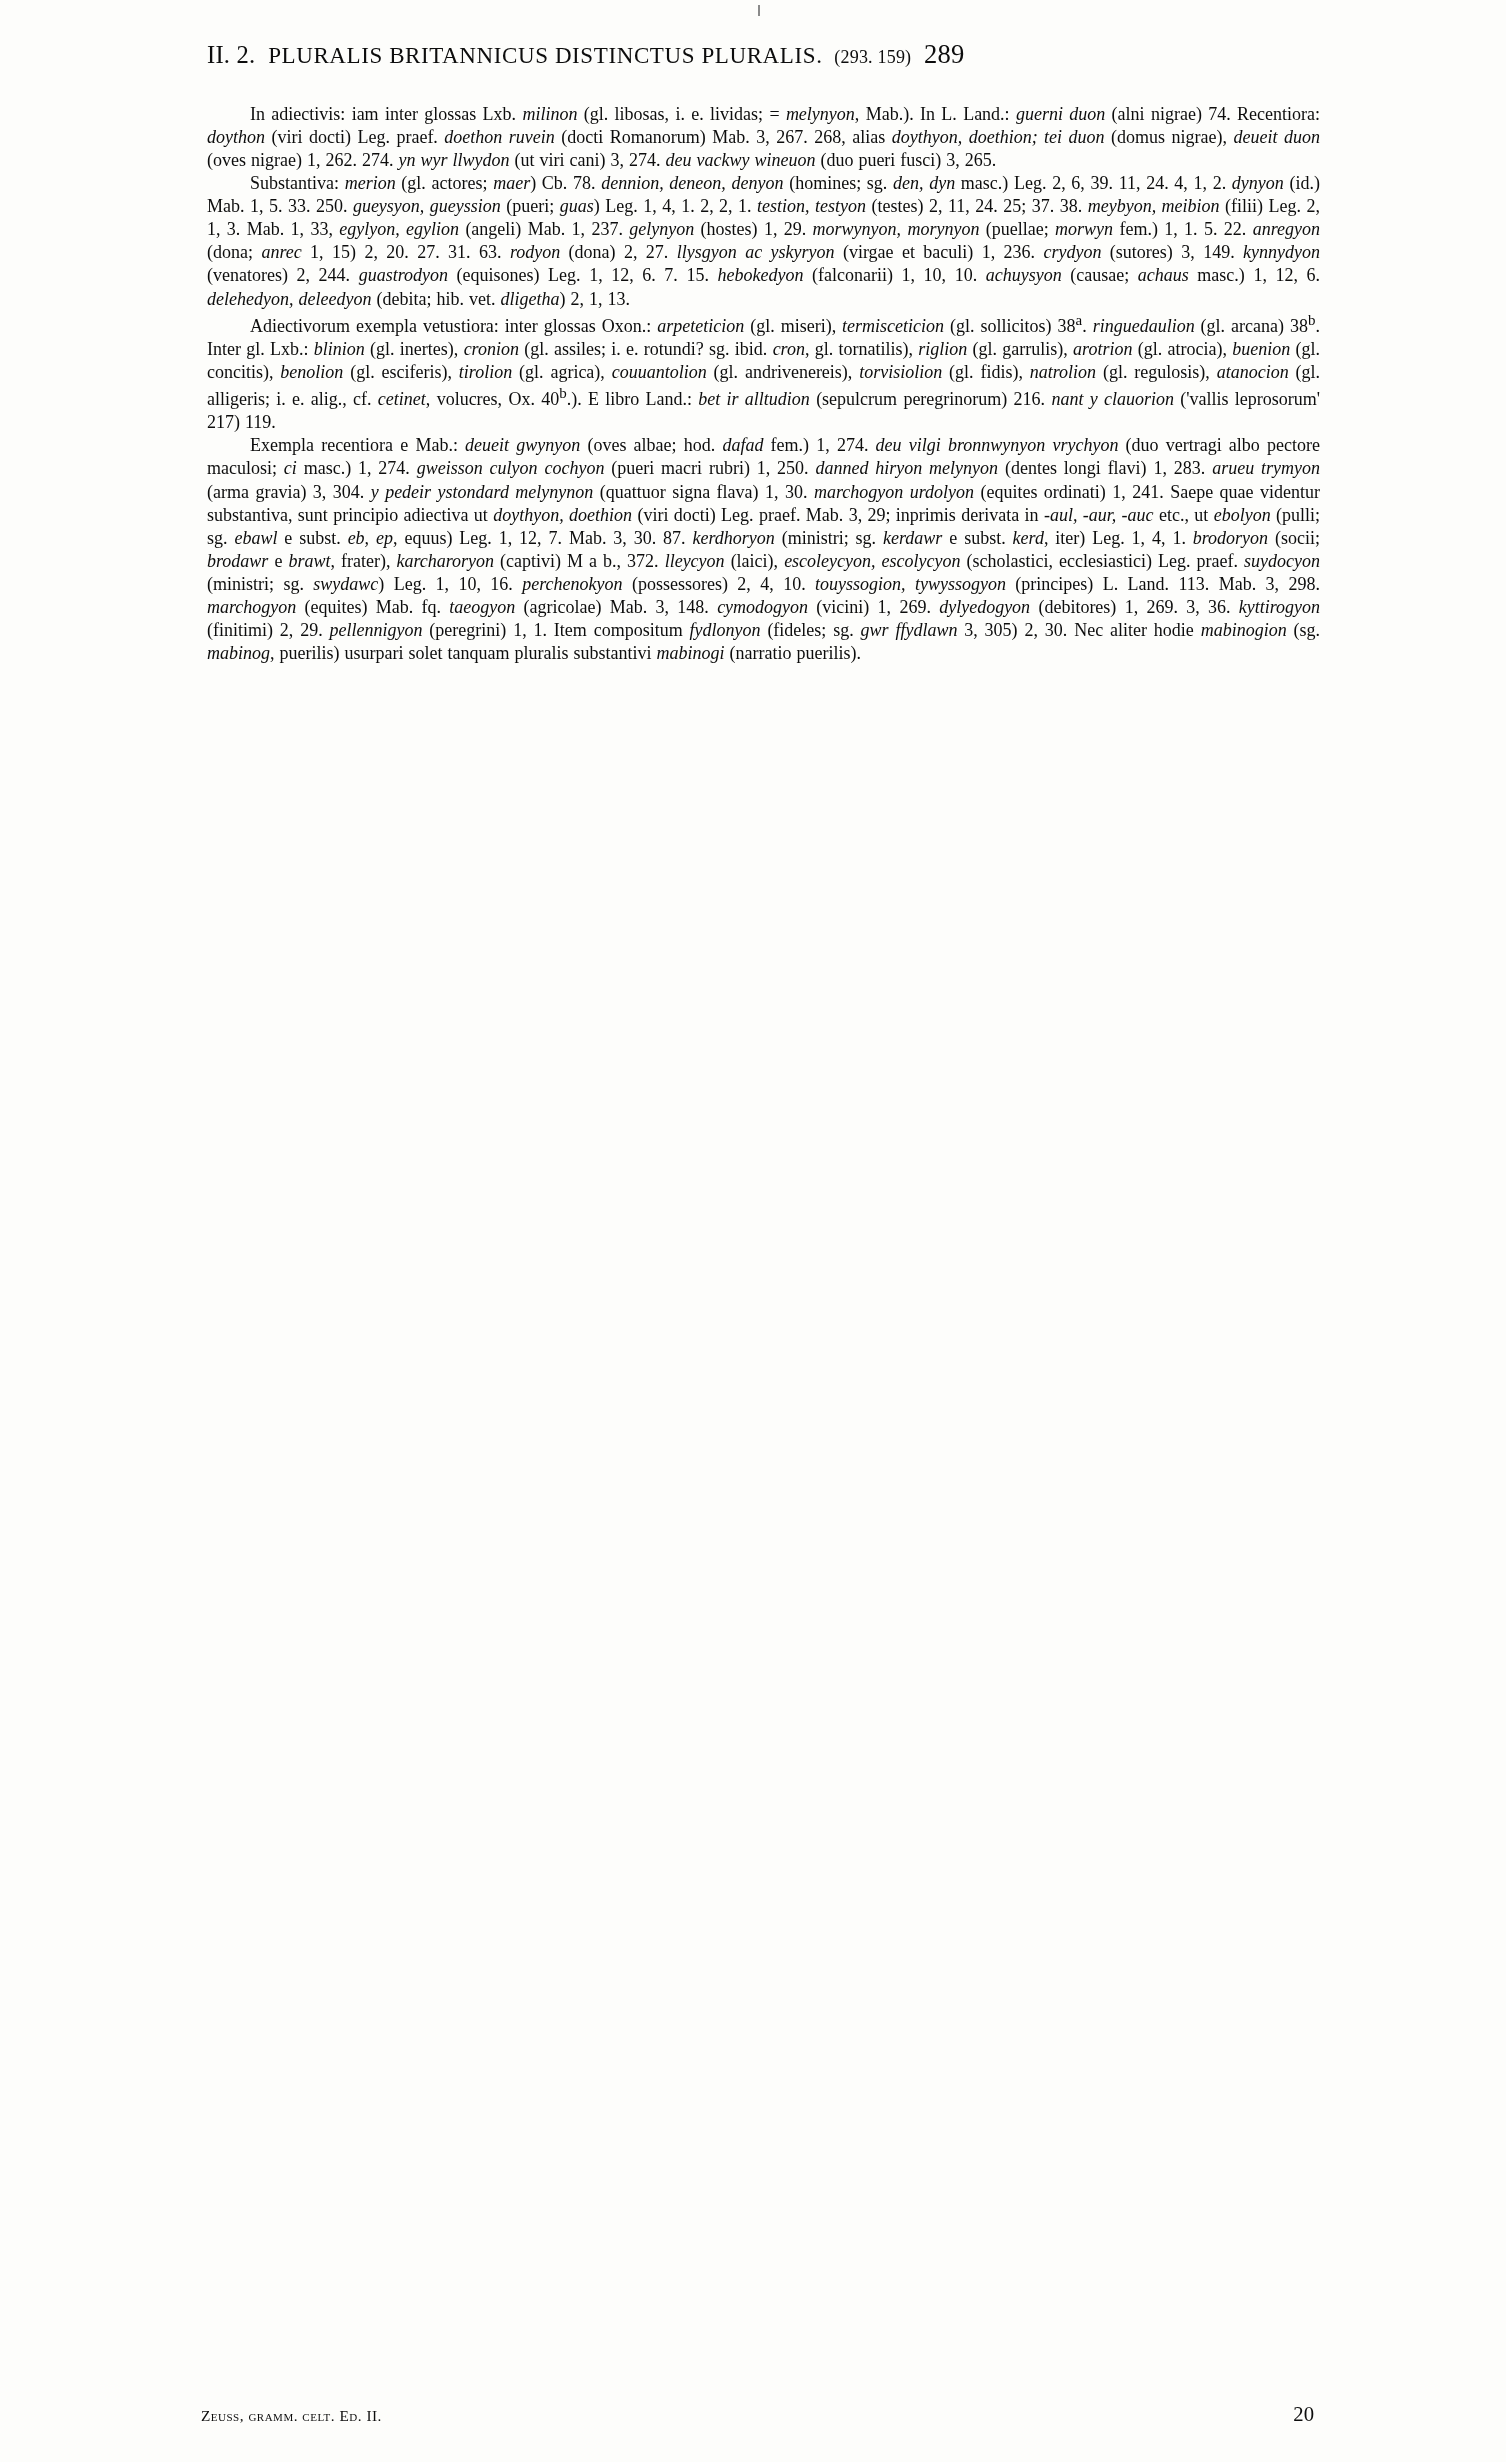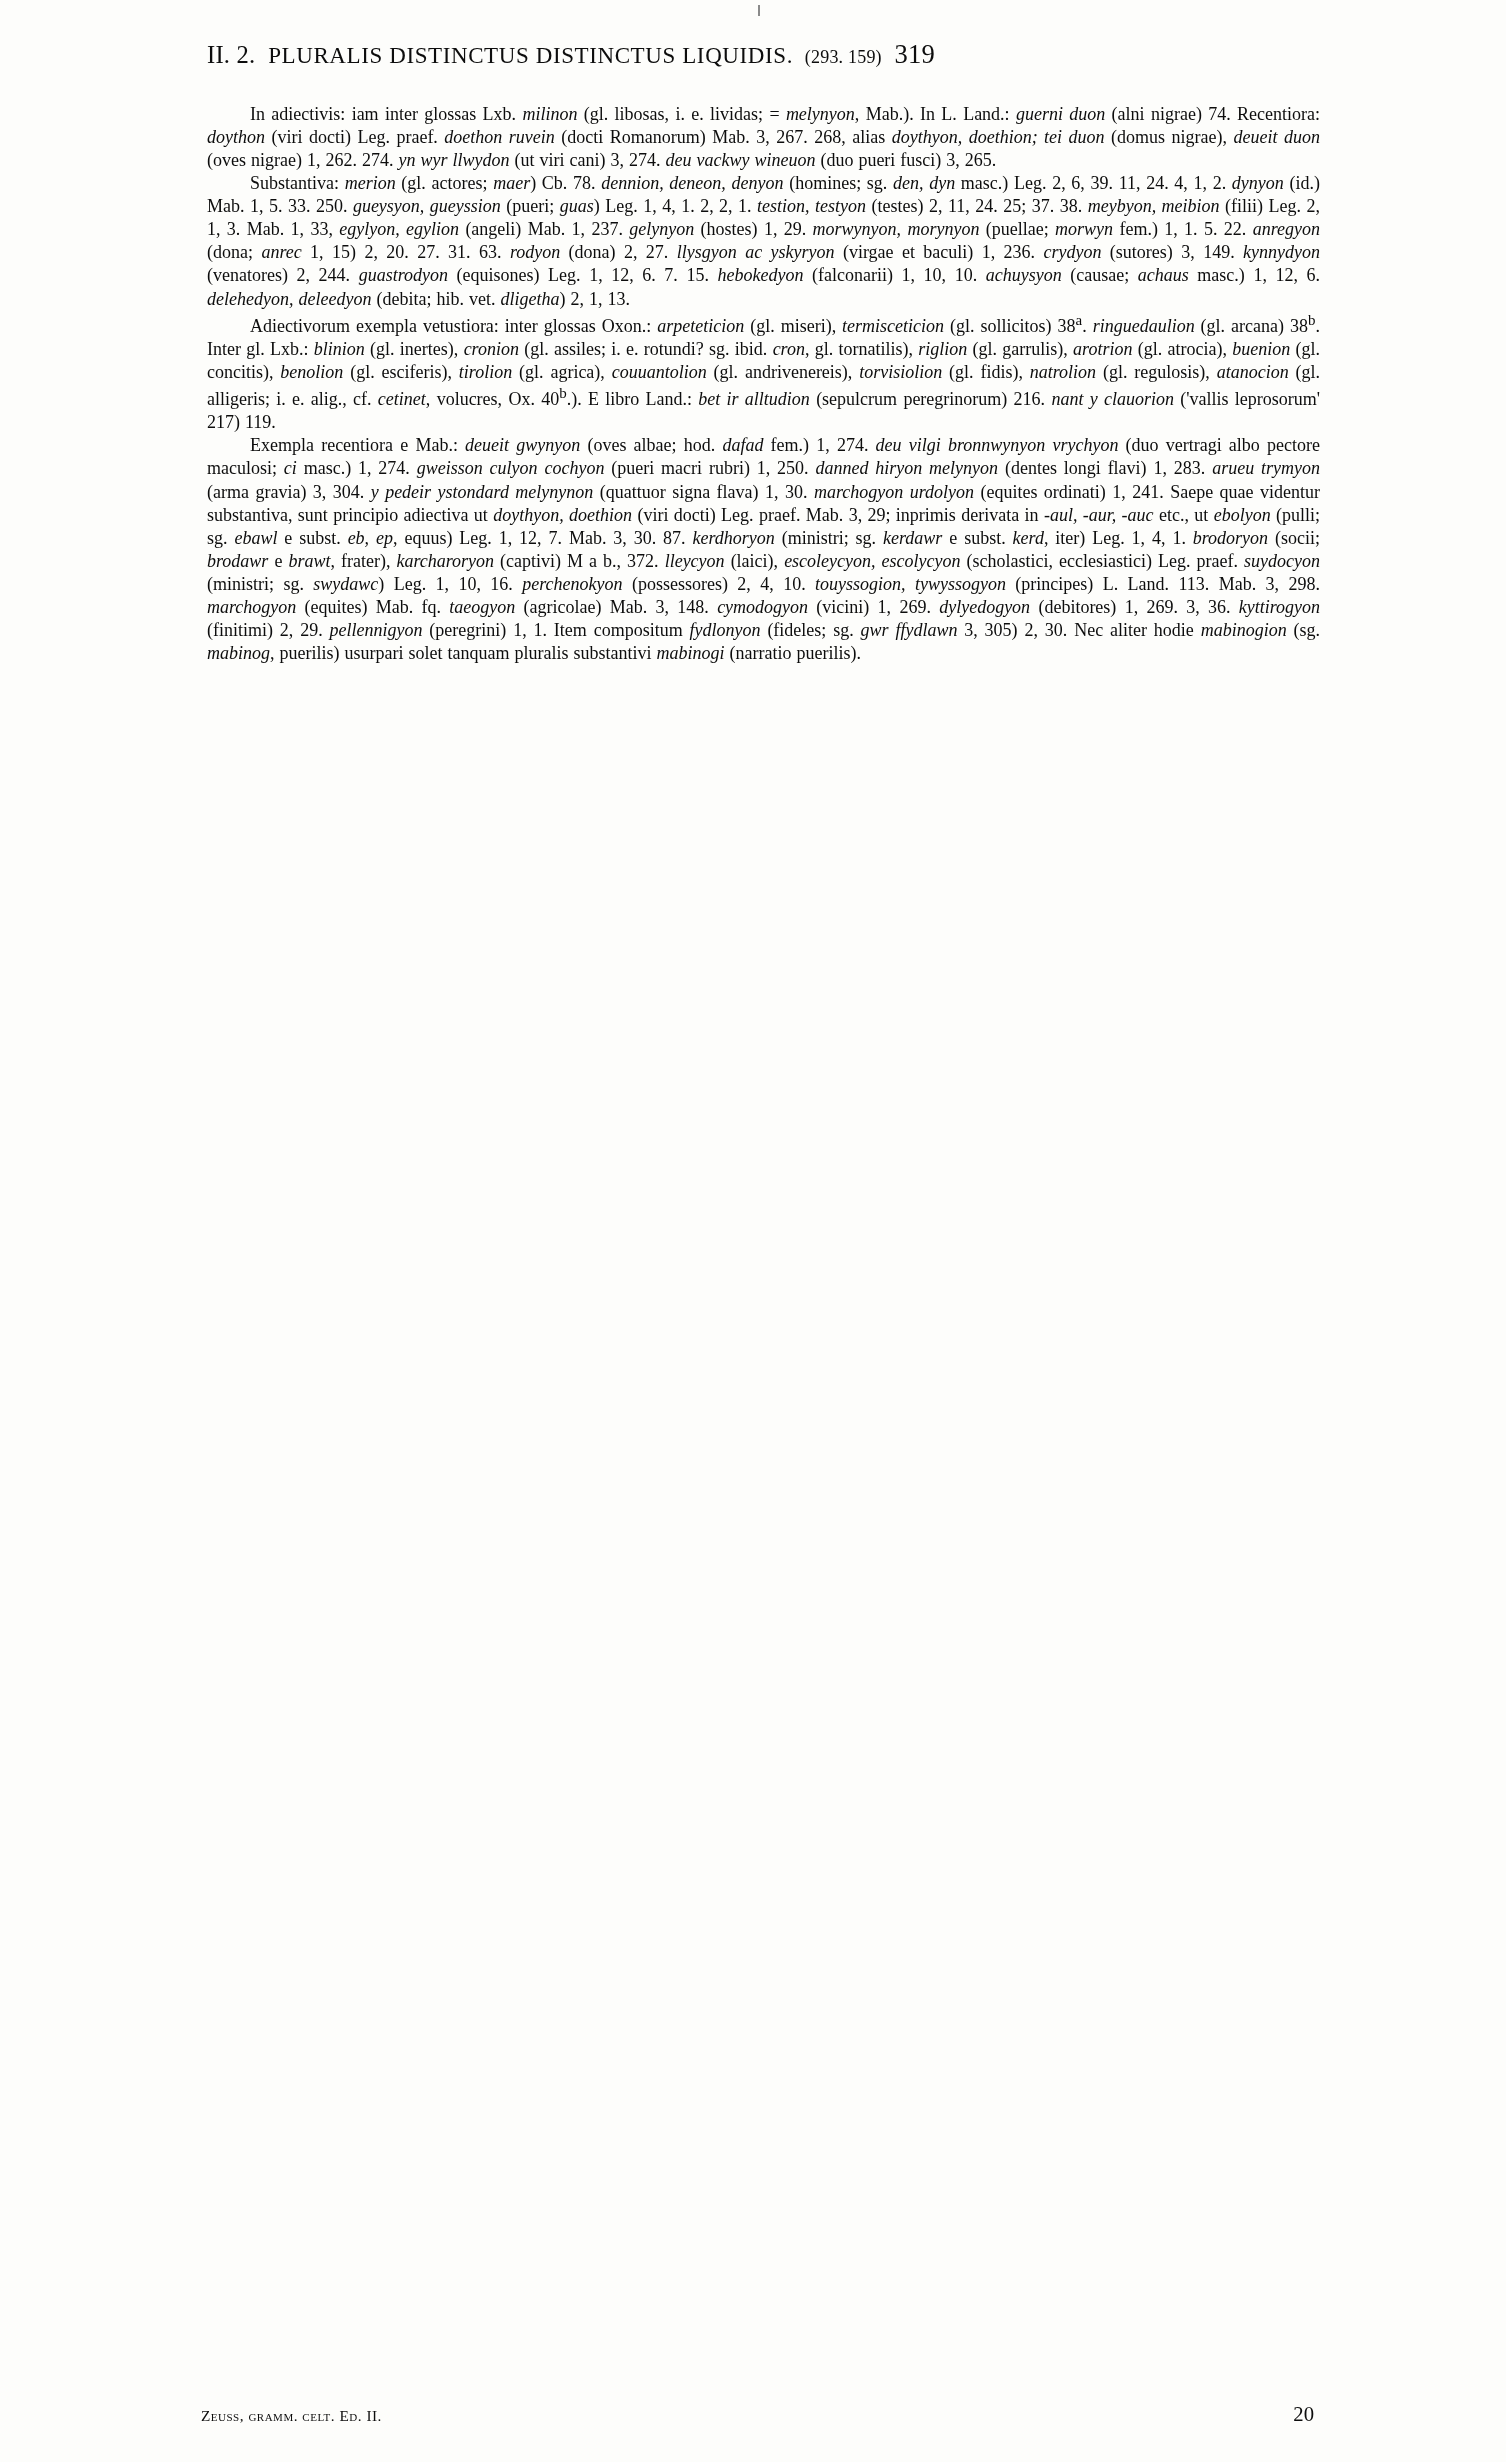--- a/index.html
+++ b/index.html
@@ -96,23 +96,23 @@
 </head>
 <body>
 
 <div class="page">
   <div class="tick"></div>
 
   <div class="content">
 
     <div class="header-line">
       <span class="hdr-num">II. 2.</span>
-      <span class="hdr-title">PLURALIS DISTINCTUS DISTINCTUS LIQUIDIS.</span>
+      <span class="hdr-title">PLURALIS BRITANNICUS DISTINCTUS PLURALIS.</span>
       <span class="hdr-ref">(293. 159)</span>
-      <span class="hdr-page">319</span>
+      <span class="hdr-page">289</span>
     </div>
 
     <p class="indent">In adiectivis: iam inter glossas Lxb. <i>milinon</i> (gl. libosas, i. e. lividas; = <i>melynyon</i>, Mab.). In L. Land.: <i>guerni duon</i> (alni nigrae) 74. Recentiora: <i>doython</i> (viri docti) Leg. praef. <i>doethon ruvein</i> (docti Romanorum) Mab. 3, 267. 268, alias <i>doythyon, doethion; tei duon</i> (domus nigrae), <i>deueit duon</i> (oves nigrae) 1, 262. 274. <i>yn wyr llwydon</i> (ut viri cani) 3, 274. <i>deu vackwy wineuon</i> (duo pueri fusci) 3, 265.</p>
     <p class="indent">Substantiva: <i>merion</i> (gl. actores; <i>maer</i>) Cb. 78. <i>dennion, deneon, denyon</i> (homines; sg. <i>den, dyn</i> masc.) Leg. 2, 6, 39. 11, 24. 4, 1, 2. <i>dynyon</i> (id.) Mab. 1, 5. 33. 250. <i>gueysyon, gueyssion</i> (pueri; <i>guas</i>) Leg. 1, 4, 1. 2, 2, 1. <i>testion, testyon</i> (testes) 2, 11, 24. 25; 37. 38. <i>meybyon, meibion</i> (filii) Leg. 2, 1, 3. Mab. 1, 33, <i>egylyon, egylion</i> (angeli) Mab. 1, 237. <i>gelynyon</i> (hostes) 1, 29. <i>morwynyon, morynyon</i> (puellae; <i>morwyn</i> fem.) 1, 1. 5. 22. <i>anregyon</i> (dona; <i>anrec</i> 1, 15) 2, 20. 27. 31. 63. <i>rodyon</i> (dona) 2, 27. <i>llysgyon ac yskyryon</i> (virgae et baculi) 1, 236. <i>crydyon</i> (sutores) 3, 149. <i>kynnydyon</i> (venatores) 2, 244. <i>guastrodyon</i> (equisones) Leg. 1, 12, 6. 7. 15. <i>hebokedyon</i> (falconarii) 1, 10, 10. <i>achuysyon</i> (causae; <i>achaus</i> masc.) 1, 12, 6. <i>delehedyon, deleedyon</i> (debita; hib. vet. <i>dligetha</i>) 2, 1, 13.</p>
     <p class="indent">Adiectivorum exempla vetustiora: inter glossas Oxon.: <i>arpeteticion</i> (gl. miseri), <i>termisceticion</i> (gl. sollicitos) 38<sup>a</sup>. <i>ringuedaulion</i> (gl. arcana) 38<sup>b</sup>. Inter gl. Lxb.: <i>blinion</i> (gl. inertes), <i>cronion</i> (gl. assiles; i. e. rotundi? sg. ibid. <i>cron</i>, gl. tornatilis), <i>riglion</i> (gl. garrulis), <i>arotrion</i> (gl. atrocia), <i>buenion</i> (gl. concitis), <i>benolion</i> (gl. esciferis), <i>tirolion</i> (gl. agrica), <i>couuantolion</i> (gl. andrivenereis), <i>torvisiolion</i> (gl. fidis), <i>natrolion</i> (gl. regulosis), <i>atanocion</i> (gl. alligeris; i. e. alig., cf. <i>cetinet</i>, volucres, Ox. 40<sup>b</sup>.). E libro Land.: <i>bet ir alltudion</i> (sepulcrum peregrinorum) 216. <i>nant y clauorion</i> ('vallis leprosorum' 217) 119.</p>
     <p class="indent">Exempla recentiora e Mab.: <i>deueit gwynyon</i> (oves albae; hod. <i>dafad</i> fem.) 1, 274. <i>deu vilgi bronnwynyon vrychyon</i> (duo vertragi albo pectore maculosi; <i>ci</i> masc.) 1, 274. <i>gweisson culyon cochyon</i> (pueri macri rubri) 1, 250. <i>danned hiryon melynyon</i> (dentes longi flavi) 1, 283. <i>arueu trymyon</i> (arma gravia) 3, 304. <i>y pedeir ystondard melynynon</i> (quattuor signa flava) 1, 30. <i>marchogyon urdolyon</i> (equites ordinati) 1, 241. Saepe quae videntur substantiva, sunt principio adiectiva ut <i>doythyon, doethion</i> (viri docti) Leg. praef. Mab. 3, 29; inprimis derivata in <i>-aul, -aur, -auc</i> etc., ut <i>ebolyon</i> (pulli; sg. <i>ebawl</i> e subst. <i>eb, ep</i>, equus) Leg. 1, 12, 7. Mab. 3, 30. 87. <i>kerdhoryon</i> (ministri; sg. <i>kerdawr</i> e subst. <i>kerd</i>, iter) Leg. 1, 4, 1. <i>brodoryon</i> (socii; <i>brodawr</i> e <i>brawt</i>, frater), <i>karcharoryon</i> (captivi) M a b., 372. <i>lleycyon</i> (laici), <i>escoleycyon, escolycyon</i> (scholastici, ecclesiastici) Leg. praef. <i>suydocyon</i> (ministri; sg. <i>swydawc</i>) Leg. 1, 10, 16. <i>perchenokyon</i> (possessores) 2, 4, 10. <i>touyssogion, tywyssogyon</i> (principes) L. Land. 113. Mab. 3, 298. <i>marchogyon</i> (equites) Mab. fq. <i>taeogyon</i> (agricolae) Mab. 3, 148. <i>cymodogyon</i> (vicini) 1, 269. <i>dylyedogyon</i> (debitores) 1, 269. 3, 36. <i>kyttirogyon</i> (finitimi) 2, 29. <i>pellennigyon</i> (peregrini) 1, 1. Item compositum <i>fydlonyon</i> (fideles; sg. <i>gwr ffydlawn</i> 3, 305) 2, 30. Nec aliter hodie <i>mabinogion</i> (sg. <i>mabinog</i>, puerilis) usurpari solet tanquam pluralis substantivi <i>mabinogi</i> (narratio puerilis).</p>
 
   </div>
 
   <div class="footer">

